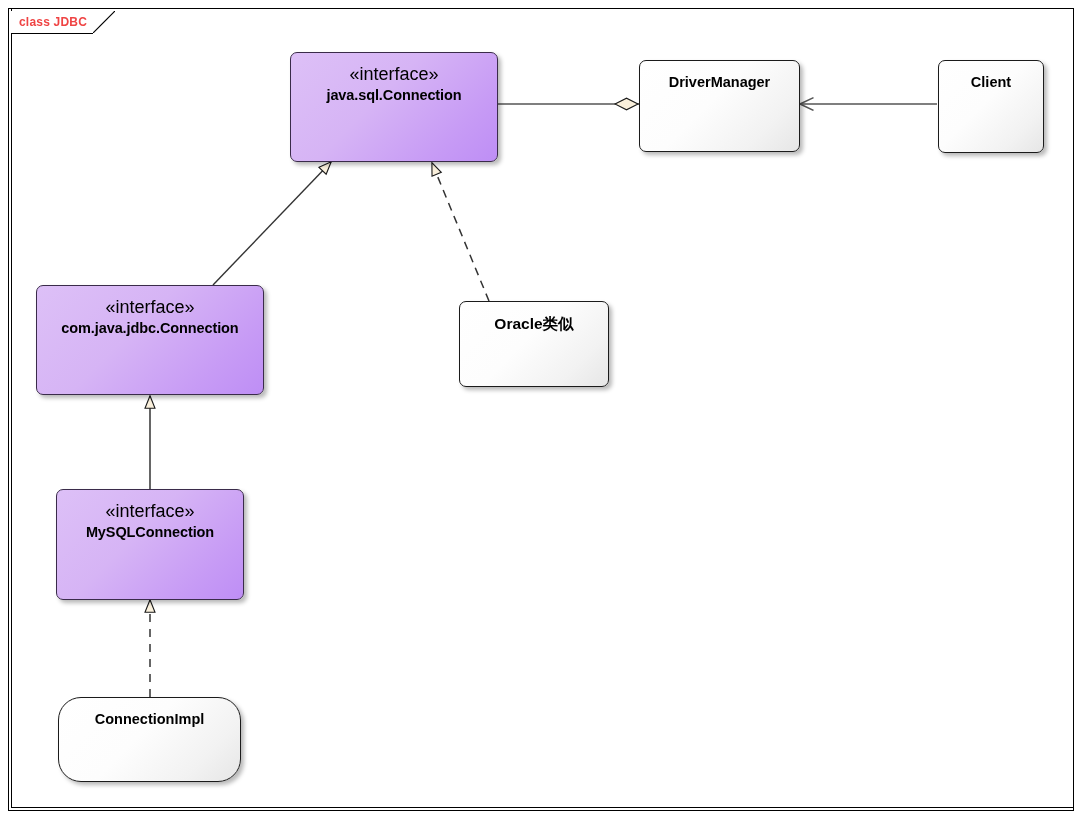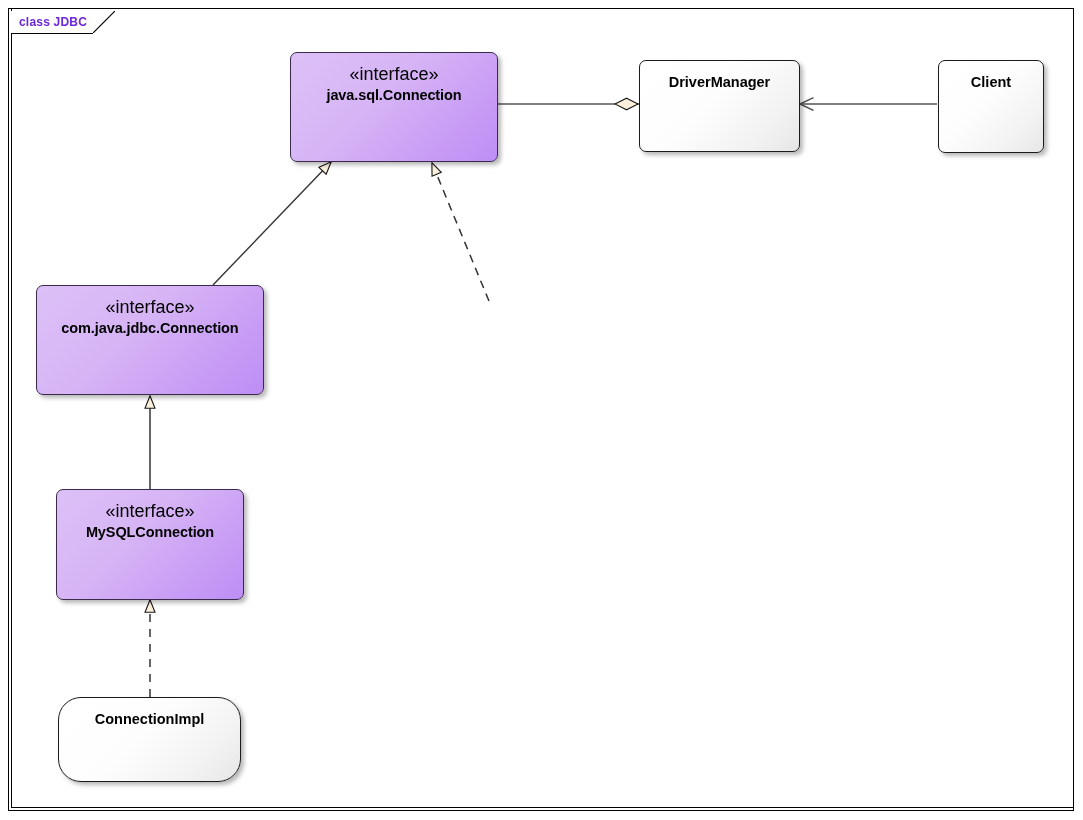--- a/index.html
+++ b/index.html
@@ -58,21 +58,21 @@
   #frame-tag .tag-body {
     position: relative;
     height: 22px;
     padding: 0 6px 0 8px;
     display: flex;
     align-items: center;
     background: #ffffff;
     border-bottom: 1px solid #000000;
     font-size: 12px;
     font-weight: bold;
-    color: #6d28d9;
+    color: #ef4444;
     letter-spacing: 0.2px;
     white-space: nowrap;
   }
   #frame-tag .tag-slant {
     position: absolute;
     left: 100%;
     bottom: 0;
     width: 22px;
     height: 22px;
   }
@@ -216,20 +216,25 @@
     </div>
   </div>
 
   <div class="node iface" style="left:36px; top:285px; width:228px; height:110px;">
     <div class="node-inner">
       <div class="stereotype">«interface»</div>
       <div class="node-title">com.java.jdbc.Connection</div>
     </div>
   </div>
 
+  <div class="node plain" style="left:459px; top:301px; width:150px; height:86px;">
+    <div class="node-inner" style="padding-top:12px;">
+      <div class="node-title" style="font-size:15.5px;">Oracle类似</div>
+    </div>
+  </div>
 
   <div class="node iface" style="left:56px; top:489px; width:188px; height:111px;">
     <div class="node-inner">
       <div class="stereotype">«interface»</div>
       <div class="node-title">MySQLConnection</div>
     </div>
   </div>
 
   <div class="node plain" style="left:58px; top:697px; width:183px; height:85px;border-radius:23px;">
     <div class="node-inner" style="padding-top:12px;">

